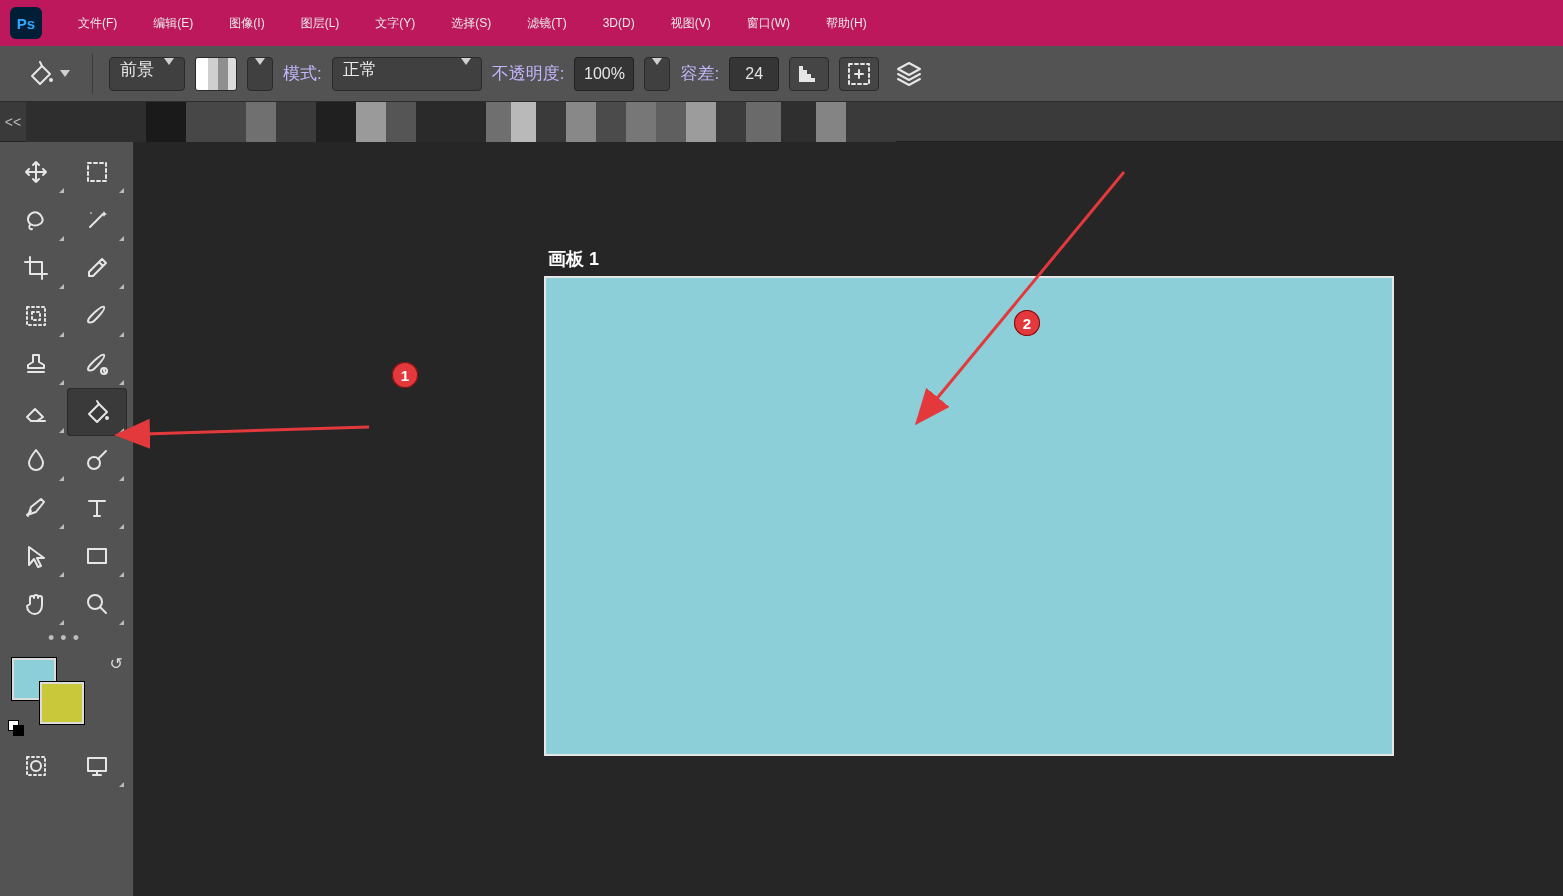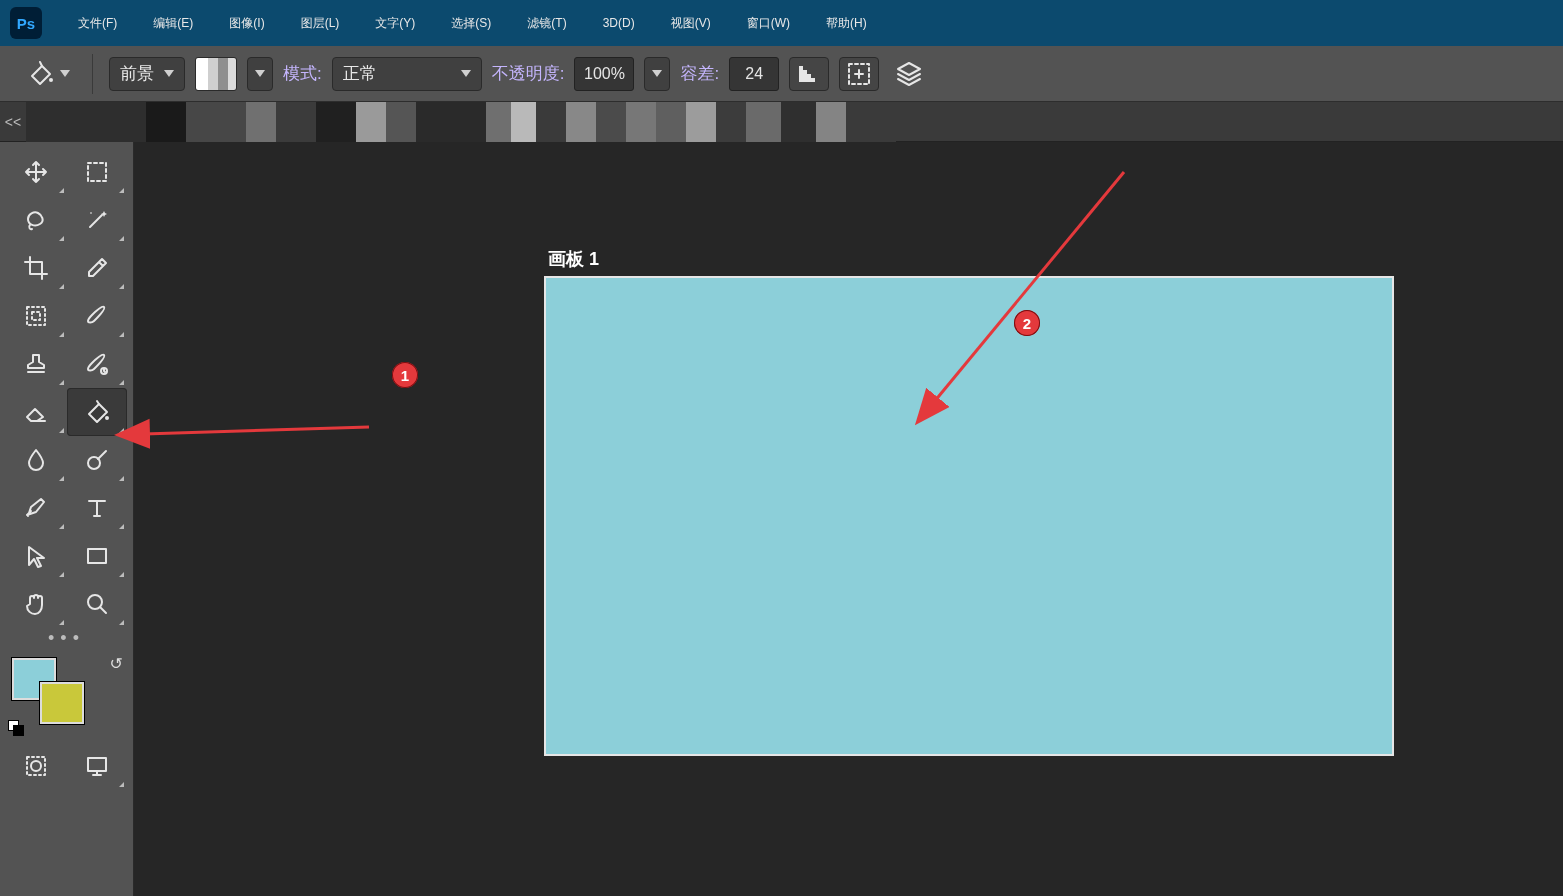--- a/index.html
+++ b/index.html
@@ -1,25 +1,25 @@
 <!DOCTYPE html>
 <html><head>
 <meta charset="utf-8">
 <style>
   html,body{margin:0;padding:0;width:1563px;height:896px;background:#1b1b1b;font-family:"Microsoft YaHei","PingFang SC",Arial,sans-serif;color:#e8e8e8;overflow:hidden;-webkit-font-smoothing:antialiased}
   *{box-sizing:border-box}
   
-  .menubar{height:46px;background:#0c4a6e;display:flex;align-items:center;padding:0 4px;gap:0}
+  .menubar{height:46px;background:#be185d;display:flex;align-items:center;padding:0 4px;gap:0}
   .ps-logo{width:32px;height:32px;background:#001e36;border-radius:6px;display:flex;align-items:center;justify-content:center;color:#31a8ff;font-weight:700;font-size:15px;margin:0 18px 0 6px}
   .menu-item{padding:0 18px;font-size:12px;cursor:pointer;white-space:nowrap}
   
   .optionsbar{height:56px;background:#535353;display:flex;align-items:center;padding:0 20px;border-bottom:1px solid #2d2d2d;gap:10px;font-size:17px}
   .tool-chip{display:flex;align-items:center;gap:6px;padding:6px 6px}
   .opt-sep{width:1px;height:40px;background:#3a3a3a;margin:0 6px}
-  .dropdown{background:#404040;border:1px solid #2a2a2a;border-radius:4px;height:34px;display:flex;align-items:center;padding:0 10px;gap:10px;cursor:pointer}
+  .dropdown{background:#404040;border:1px solid #2a2a2a;border-radius:4px;height:34px;display:flex;padding:0 10px;gap:10px;cursor:pointer}
   .dropdown.small{padding:0 8px}
   .caret{width:0;height:0;border-left:5px solid transparent;border-right:5px solid transparent;border-top:7px solid #d0d0d0}
   .opt-label{color:#c4b5fd;white-space:nowrap}
   .num-input{background:#353535;border:1px solid #222;border-radius:3px;height:34px;min-width:60px;display:flex;align-items:center;justify-content:center;color:#e5e5e5;font-size:16px}
   .sq-btn{width:40px;height:34px;background:#454545;border:1px solid #2a2a2a;border-radius:4px;display:flex;align-items:center;justify-content:center;cursor:pointer}
   .swatch-patch{width:42px;height:34px;border:1px solid #2a2a2a;border-radius:3px;background:linear-gradient(90deg,#fff 0 30%,#cfcfcf 30% 55%,#8f8f8f 55% 80%,#dcdcdc 80% 100%)}
   
   .doctabs{height:40px;background:#3a3a3a;display:flex;align-items:stretch;border-bottom:1px solid #222}
   .collapse{width:26px;display:flex;align-items:center;justify-content:center;color:#bbb;font-size:14px;cursor:pointer}
   .mosaic{flex:0 0 auto;display:flex}

